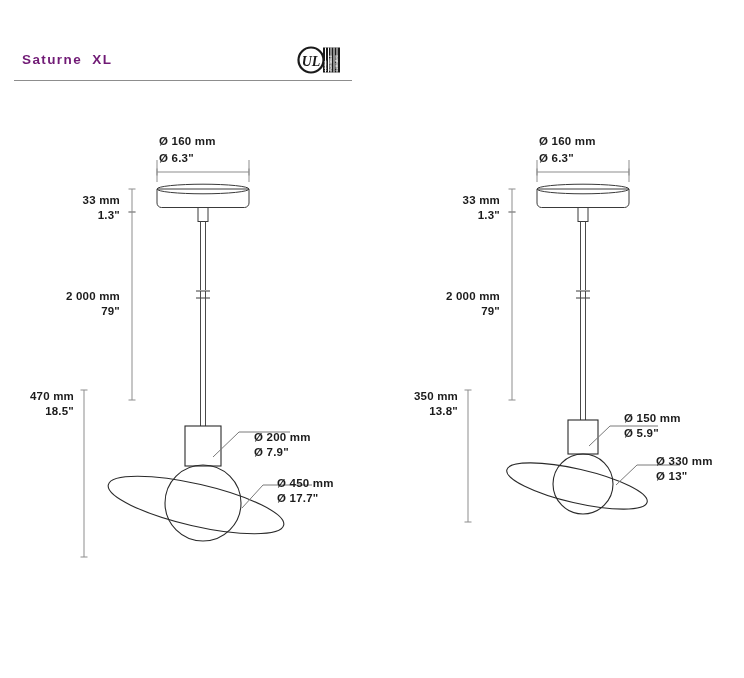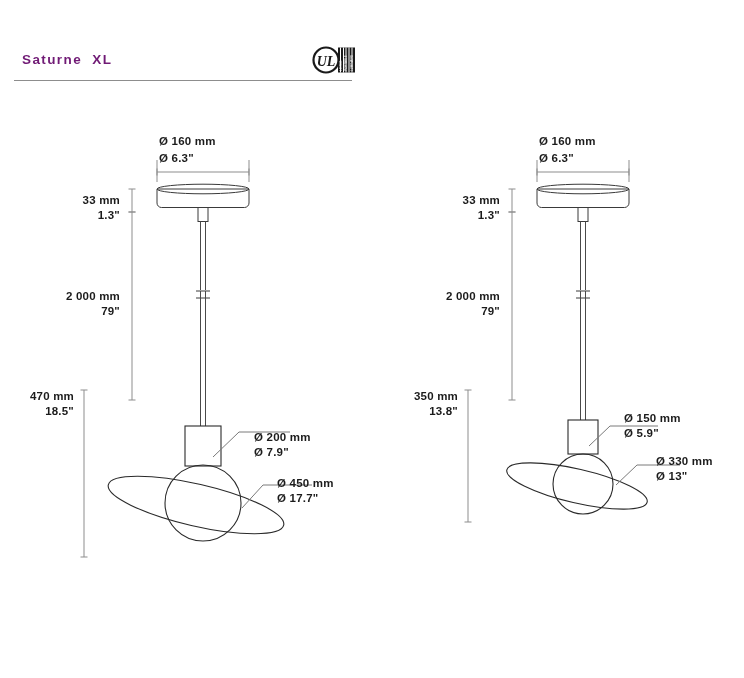--- a/index.html
+++ b/index.html
@@ -55,21 +55,21 @@
     left: 0;
     top: 28px;
     height: 1px;
     background: #8d8d8d;
   }
   .panel-left .rule  { width: 338px; }
   .panel-right .rule { width: 300px; }
 
   .ul-mark {
     position: absolute;
-    left: 297px;
+    left: 282px;
     top: -7px;
     width: 46px;
     height: 30px;
   }
 
   .drawing {
     position: absolute;
     left: 0;
     top: 0;
     width: 372px;

